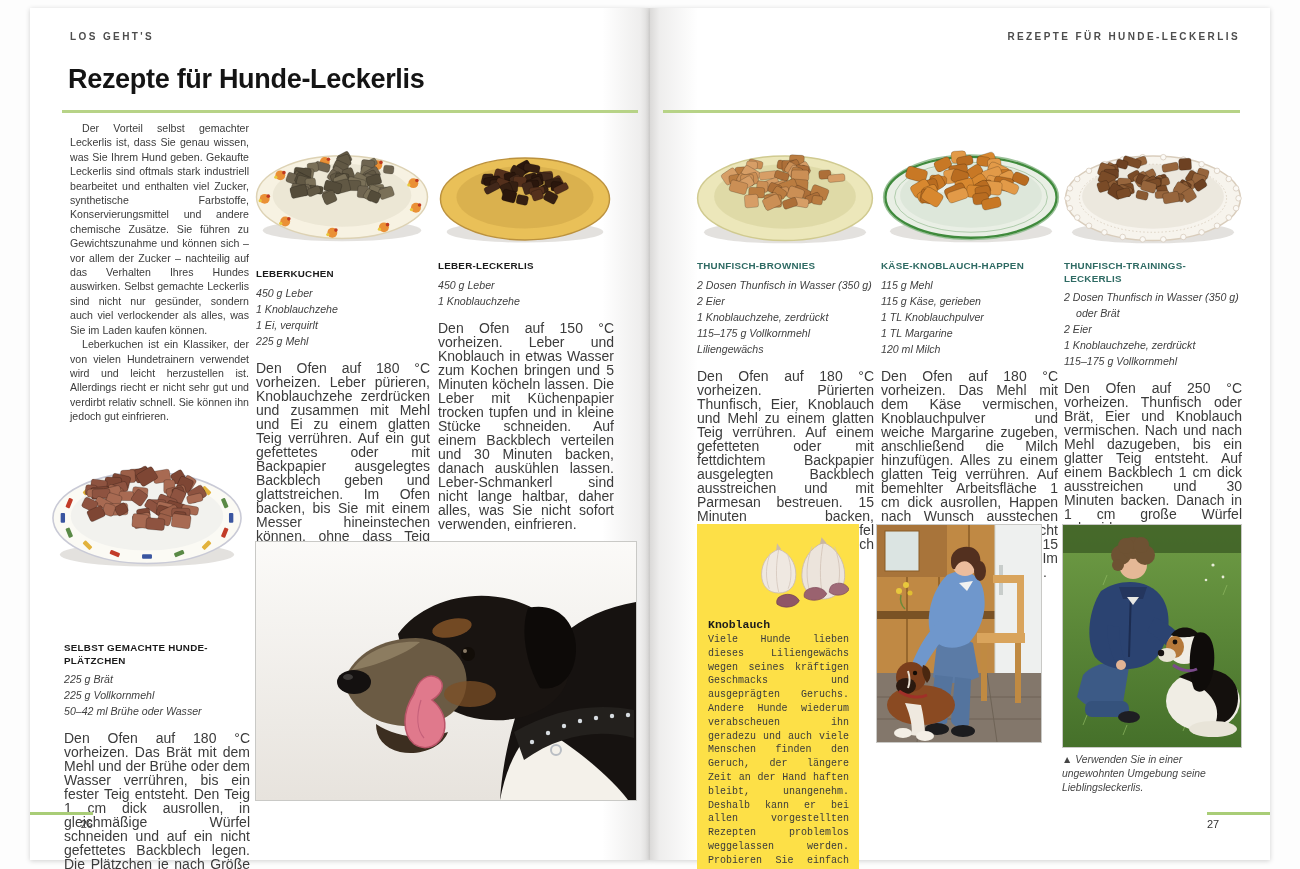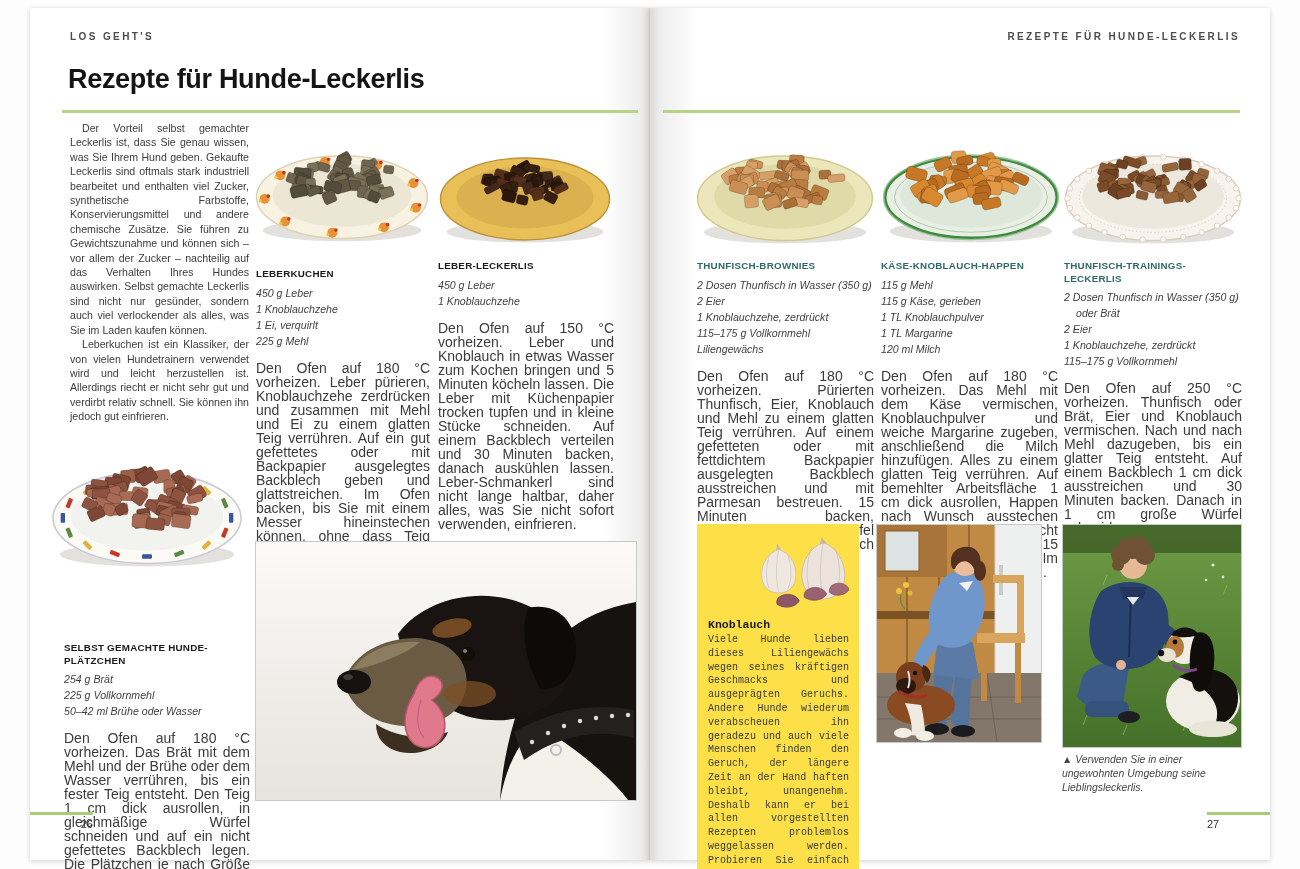--- a/index.html
+++ b/index.html
@@ -266,21 +266,21 @@
     <div class="ingredients">
         <div>450 g Leber</div>
         <div>1 Knoblauchzehe</div>
       </div>
     <div class="bodytext recipe-body">Den Ofen auf 150 °C vorheizen. Leber und Knoblauch in etwas Wasser zum Kochen bringen und 5 Minuten köcheln lassen. Die Leber mit Küchenpapier trocken tupfen und in kleine Stücke schneiden. Auf einem Backblech verteilen und 30 Minuten backen, danach auskühlen lassen. Leber-Schmankerl sind nicht lange haltbar, daher alles, was Sie nicht sofort verwenden, einfrieren.</div>
   </div>
 
   <div class="abs recipe-card" style="left:64px;top:594px;width:186px;margin-top:48px;">
     <div class="recipe-title">SELBST GEMACHTE HUNDE-PLÄTZCHEN</div>
     <div class="ingredients">
-        <div>254 g Brät</div>
+        <div>225 g Brät</div>
         <div>225 g Vollkornmehl</div>
         <div>50–42 ml Brühe oder Wasser</div>
       </div>
     <div class="bodytext recipe-body">Den Ofen auf 180 °C vorheizen. Das Brät mit dem Mehl und der Brühe oder dem Wasser verrühren, bis ein fester Teig entsteht. Den Teig 1 cm dick ausrollen, in gleichmäßige Würfel schneiden und auf ein nicht gefettetes Backblech legen. Die Plätzchen je nach Größe 30–50 Minuten backen.</div>
   </div>
 
   <div class="abs photo-frame" style="left:255px;top:541px;width:382px;height:260px;">
     <svg viewBox="0 0 380 258" width="380" height="258">
       <defs>
         <linearGradient id="dogbg" x1="0" y1="0" x2="0" y2="1">

